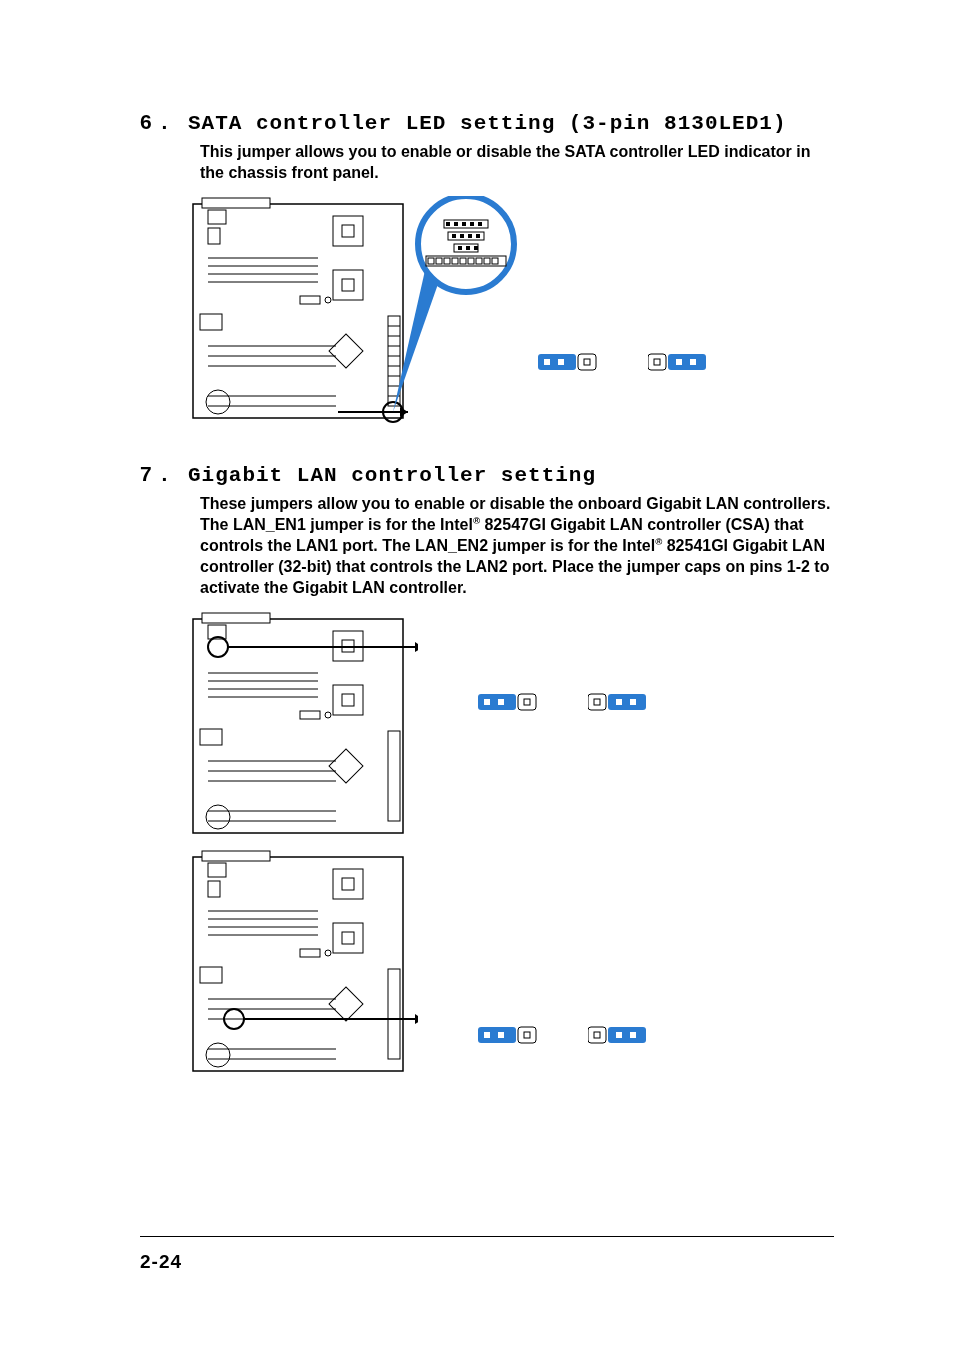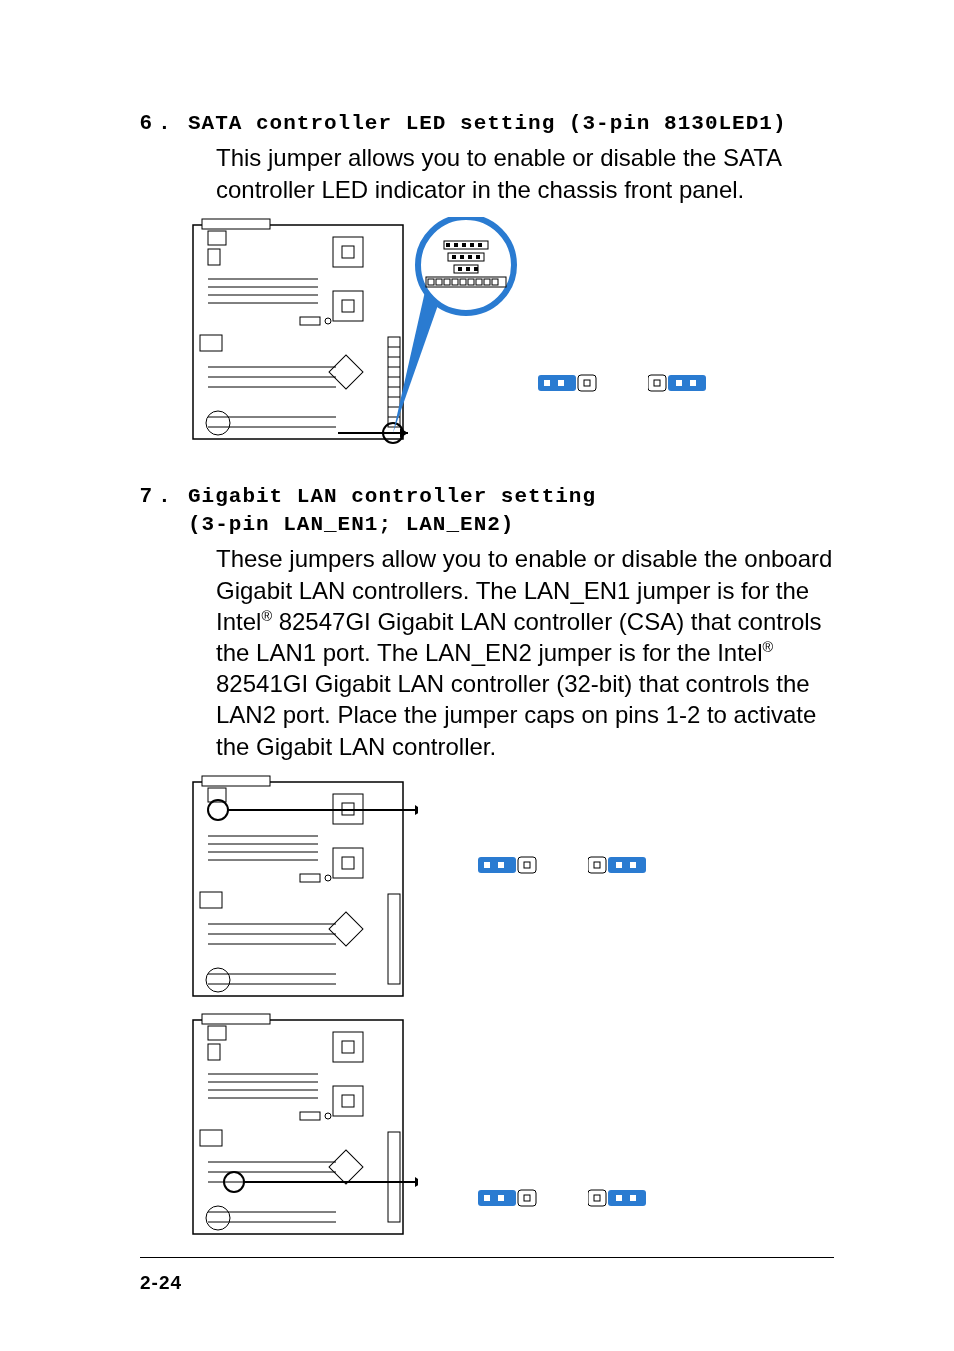--- a/index.html
+++ b/index.html
@@ -31,40 +31,40 @@
     flex: 0 0 48px;
   }
   .sec-title {
     font-weight: 900;
     font-size: 21px;
     letter-spacing: 1px;
     line-height: 1.35;
     font-family: Liberation Mono, monospace;
   }
   .sec-body {
-    margin-left: 76px;
-    font-size: 24px;
+    margin-left: 60px;
+    font-size: 16px;
     line-height: 1.3;
-    font-weight: 400;
+    font-weight: 700;
     margin-top: 4px;
     max-width: 640px;
   }
   .reg { font-size: 0.6em; vertical-align: super; }
   .figure-block {
     margin-left: 48px;
     margin-top: 12px;
     display: flex;
     align-items: flex-start;
     gap: 20px;
   }
   .footer {
     position: absolute;
     left: 140px;
     right: 120px;
-    bottom: 57px;
+    bottom: 78px;
   }
   .footer-rule {
     border: none;
     border-top: 1px solid #000;
     margin: 0 0 14px 0;
   }
   .footer-row {
     display: flex;
     justify-content: space-between;
     font-weight: 900;
@@ -200,21 +200,20 @@
         </svg>
       </div>
     </div>
   </div>
 
   <div class="section">
     <div class="sec-row">
       <div class="sec-num">7 .</div>
       <div>
         <div class="sec-title">Gigabit LAN controller setting</div>
-        <div class="sec-title">(3-pin LAN_EN1; LAN_EN2)</div>
       </div>
     </div>
     <div class="sec-body">
       <span>These jumpers allow you to enable or disable the onboard Gigabit LAN controllers. The LAN_EN1 jumper is for the  Intel</span><span class="reg">®</span><span> 82547GI Gigabit LAN controller (CSA) that controls the LAN1 port. The LAN_EN2 jumper is for the Intel</span><span class="reg">®</span><span> 82541GI Gigabit LAN controller (32-bit) that controls the LAN2 port. Place the jumper caps on pins 1-2 to activate the Gigabit LAN controller.</span>
     </div>
 
     <div class="figure-block">
       <svg width="230" height="230" viewBox="0 0 230 230">
         <rect x="5" y="8" width="210" height="214" fill="none" stroke="#000" stroke-width="1.5"></rect>
         <rect x="14" y="2" width="68" height="10" fill="#fff" stroke="#000"></rect>

